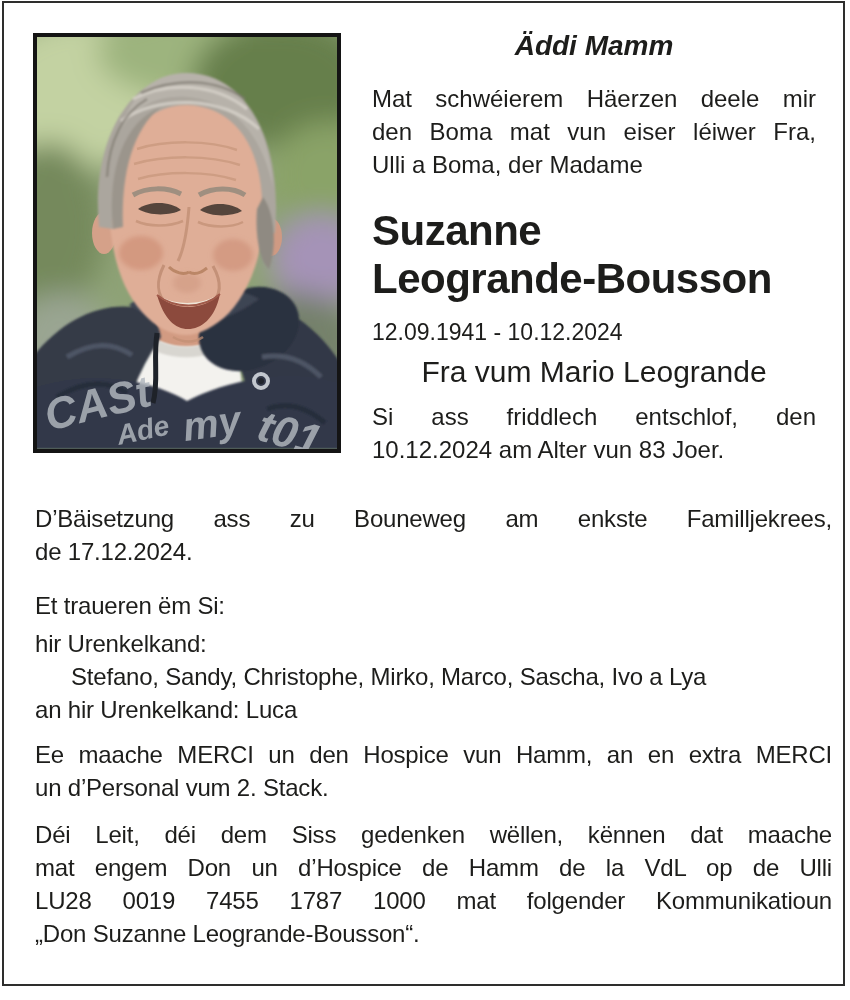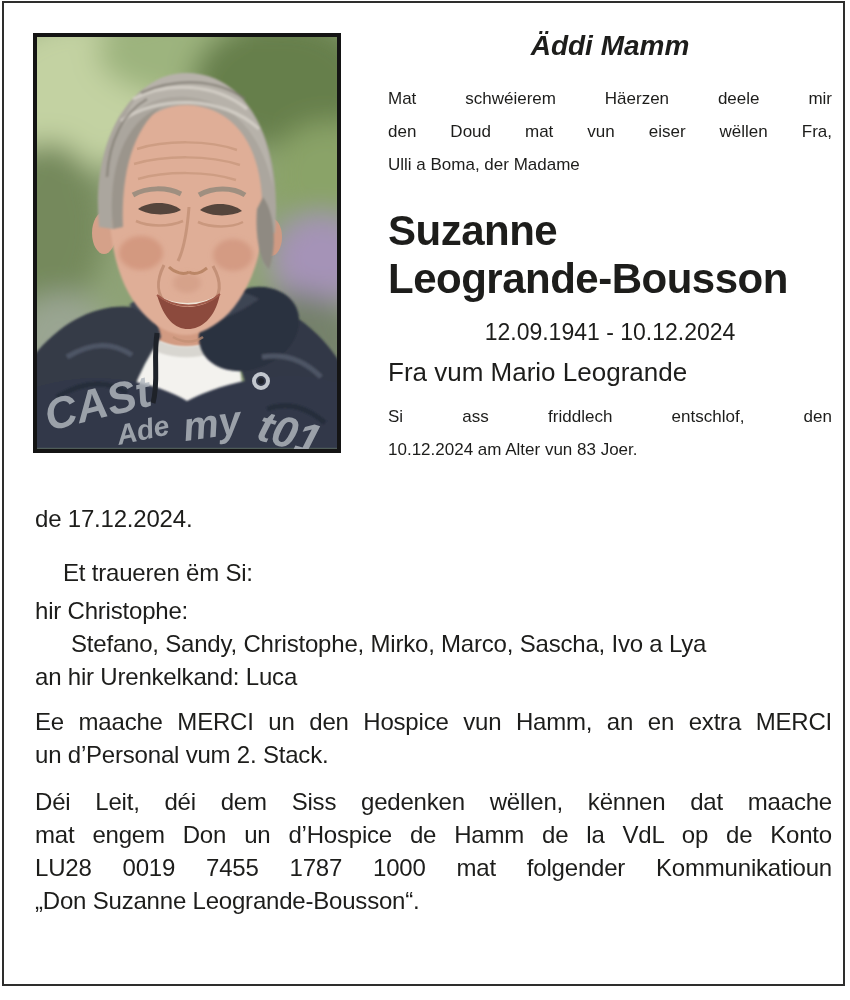--- a/index.html
+++ b/index.html
@@ -12,37 +12,37 @@
     position:absolute; left:2px; top:1px; width:843px; height:985px;
     border:2px solid #2e2e2d; box-sizing:border-box; pointer-events:none;
   }
   .photo-frame {
     position:absolute; left:33px; top:33px; width:308px; height:420px;
     margin:0; border:4px solid #141414; box-sizing:border-box; background:#8ea276;
   }
   .photo-frame svg { display:block; }
 
   
-  .col-right { position:absolute; left:388px; top:30px; width:444px; }
+  .col-right { position:absolute; left:372px; top:30px; width:444px; }
   .farewell {
     text-align:center; font-weight:bold; font-style:italic;
     font-size:28px; line-height:32px; margin:0 0 20px 0;
   }
-  .rline { font-size:17px; line-height:33px; }
+  .rline { font-size:24px; line-height:33px; }
   .just { text-align:justify; text-align-last:justify; -moz-text-align-last:justify; }
   .name { text-align:left; font-weight:bold; font-size:42px; line-height:48px; margin-top:26px; letter-spacing:-0.5px; }
-  .dates { text-align:center; font-size:23px; line-height:26px; margin-top:16px; }
-  .relation { font-size:26px; line-height:28px; margin-top:13px; }
+  .dates { font-size:23px; line-height:26px; margin-top:16px; }
+  .relation { text-align:center; font-size:30px; line-height:28px; margin-top:13px; }
   .passing { margin-top:14px; }
 
   
   .col-body { position:absolute; left:35px; top:502px; width:797px; }
   .bline { font-size:24px; line-height:33px; letter-spacing:-0.2px; }
   .para { margin:0 0 21px 0; }
-  .mourn-head { margin-bottom:5px;margin-left:28px; }
+  .mourn-head { margin-bottom:5px; }
   .mourners { margin-bottom:12px; }
   .thanks { margin-bottom:14px; }
   .donation { margin-bottom:4px; }
   .indent { padding-left:36px; }
 </style>
 </head>
 <body>
 
 <div class="page">
   <div class="outer-frame"></div>
@@ -145,56 +145,57 @@
         <path d="M226,160 C238,176 240,210 232,232 C222,224 218,196 220,172 Z" fill="#8f8a82"></path>
       </g>
     </svg>
   </figure>
 
   <section class="col-right">
     <div class="farewell">Äddi Mamm</div>
 
     <div>
       <div class="rline just">Mat schwéierem Häerzen deele mir</div>
-      <div class="rline just">den Doud mat vun eiser wëllen Fra,</div>
+      <div class="rline just">den Boma mat vun eiser léiwer Fra,</div>
       <div class="rline">Ulli a Boma, der Madame</div>
     </div>
 
     <div class="name">
       <div>Suzanne</div>
       <div>Leogrande-Bousson</div>
     </div>
 
     <div class="dates">12.09.1941 - 10.12.2024</div>
     <div class="relation">Fra vum Mario Leogrande</div>
 
     <div class="passing">
       <div class="rline just">Si ass friddlech entschlof, den</div>
       <div class="rline">10.12.2024 am Alter vun 83 Joer.</div>
     </div>
   </section>
 
   <section class="col-body">
     <div class="para">
+      <div class="bline just">D’Bäisetzung ass zu Bouneweg am enkste Familljekrees,</div>
       <div class="bline">de 17.12.2024.</div>
     </div>
 
     <div class="para mourn-head bline">Et traueren ëm Si:</div>
 
     <div class="para mourners">
-      <div class="bline">hir Christophe:</div>
+      <div class="bline">hir Urenkelkand:</div>
       <div class="bline indent">Stefano, Sandy, Christophe, Mirko, Marco, Sascha, Ivo a Lya</div>
       <div class="bline">an hir Urenkelkand: Luca</div>
     </div>
 
     <div class="para thanks">
       <div class="bline just">Ee maache MERCI un den Hospice vun Hamm, an en extra MERCI</div>
       <div class="bline">un d’Personal vum 2. Stack.</div>
     </div>
 
     <div class="para donation">
       <div class="bline just">Déi Leit, déi dem Siss gedenken wëllen, kënnen dat maache</div>
-      <div class="bline just">mat engem Don un d’Hospice de Hamm de la VdL op de Konto</div>
+      <div class="bline just">mat engem Don un d’Hospice de Hamm de la VdL op de Ulli</div>
       <div class="bline just">LU28 0019 7455 1787 1000 mat folgender Kommunikatioun</div>
       <div class="bline">„Don Suzanne Leogrande-Bousson“.</div>
     </div>
   </section>
 </div>
 
 </body></html>

